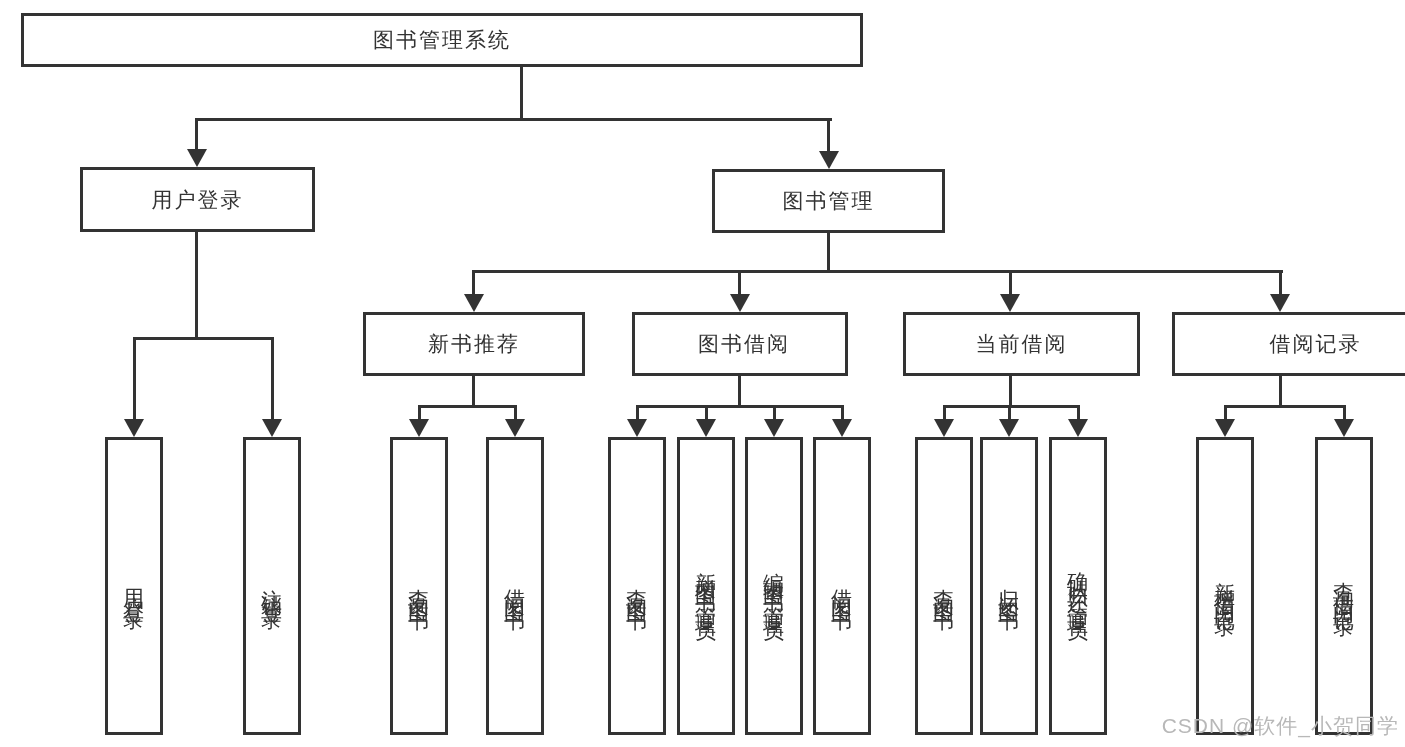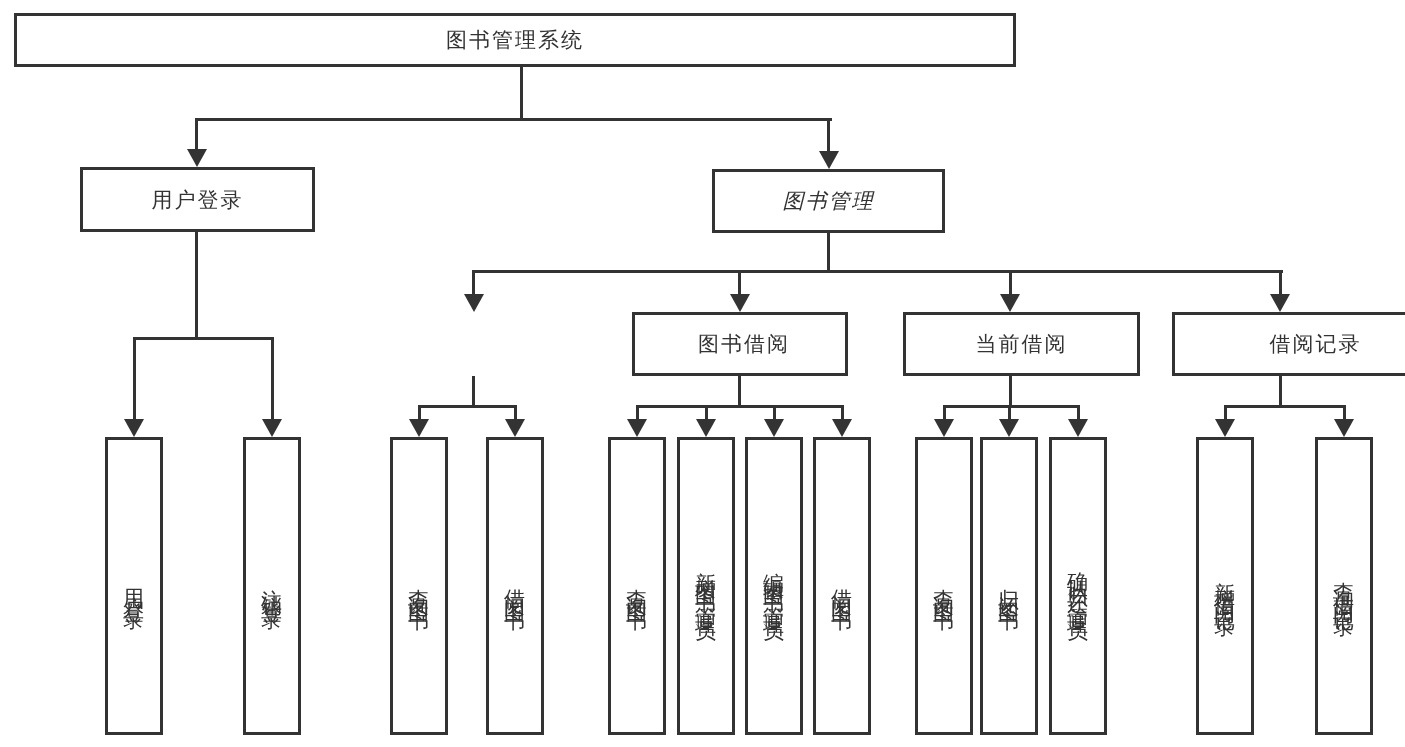--- a/index.html
+++ b/index.html
@@ -44,43 +44,44 @@
   #watermark{
     position:absolute;
     right:6px;bottom:7px;
     color:#b8b8b8;
     font-size:21px;
     letter-spacing:1px;
     z-index:3;
     white-space:nowrap;
   }
   
-  #n-root  {left:14px;  top:13px;  width:1002px;height:54px;}
+  #n-root  {left:21px;  top:13px;  width:842px;height:54px;}
   #n-l2-0  {left:80px;  top:167px; width:235px; height:65px;}
-  #n-l2-1  {left:712px; top:169px; width:233px; height:64px;font-style:italic;}
+  #n-l2-1  {left:712px; top:169px; width:233px; height:64px;}
   #n-l3-0  {left:363px; top:312px; width:222px; height:64px;}
   #n-l3-1  {left:632px; top:312px; width:216px; height:64px;padding-left:8px;}
   #n-l3-2  {left:903px; top:312px; width:237px; height:64px;}
   #n-l3-3  {left:1172px;top:312px; width:243px; height:64px;padding-left:44px;}
   #leaf-0-0{left:105px;} #leaf-0-1{left:243px;}
   #leaf-1-0{left:390px;} #leaf-1-1{left:486px;}
   #leaf-2-0{left:608px;} #leaf-2-1{left:677px;} #leaf-2-2{left:745px;} #leaf-2-3{left:813px;}
   #leaf-3-0{left:915px;} #leaf-3-1{left:980px;} #leaf-3-2{left:1049px;}
   #leaf-4-0{left:1196px;} #leaf-4-1{left:1315px;}
 </style>
 </head>
 <body>
 
 <div id="canvas">
 
   <div class="node" id="n-root">图书管理系统</div>
 
   <div class="node" id="n-l2-0">用户登录</div>
   <div class="node" id="n-l2-1">图书管理</div>
 
+  <div class="node" id="n-l3-0">新书推荐</div>
   <div class="node" id="n-l3-1">图书借阅</div>
   <div class="node" id="n-l3-2">当前借阅</div>
   <div class="node" id="n-l3-3">借阅记录</div>
 
   <div class="node leaf" id="leaf-0-0">用户登录</div>
   <div class="node leaf" id="leaf-0-1">注销登录</div>
 
   <div class="node leaf" id="leaf-1-0">查询图书</div>
   <div class="node leaf" id="leaf-1-1">借阅图书</div>
 
@@ -150,13 +151,14 @@
   <i class="vl" style="left:1008px;top:405px;height:18px"></i>
   <i class="ar" style="left:999px;top:419px"></i>
   <i class="vl" style="left:1077px;top:405px;height:18px"></i>
   <i class="ar" style="left:1068px;top:419px"></i>
 
   <i class="vl" style="left:1224px;top:405px;height:18px"></i>
   <i class="ar" style="left:1215px;top:419px"></i>
   <i class="vl" style="left:1343px;top:405px;height:18px"></i>
   <i class="ar" style="left:1334px;top:419px"></i>
 
+  <div id="watermark">CSDN @软件_小贺同学</div>
 </div>
 
 </body></html>

